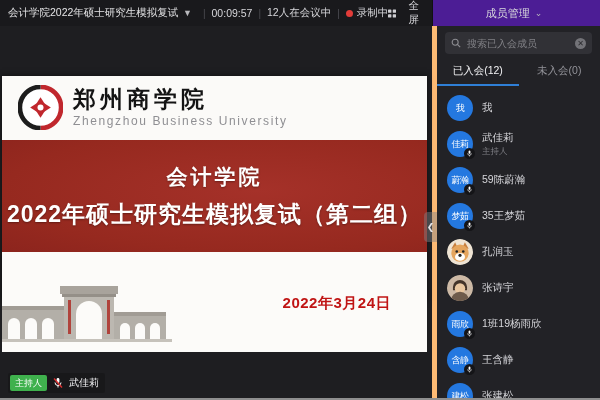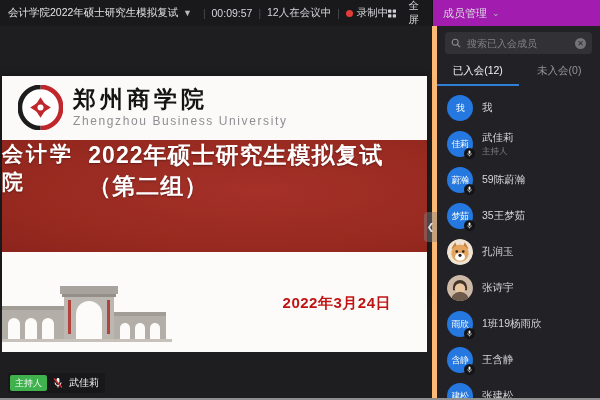--- a/index.html
+++ b/index.html
@@ -9,35 +9,35 @@
   
   .topbar{display:flex;height:26px;width:100%;}
   .topbar-main{flex:0 0 432px;background:#19191c;display:flex;align-items:center;padding:0 8px;color:#e4e4e6;}
   .meeting-title{font-size:10.5px;white-space:nowrap;overflow:hidden;max-width:170px;}
   .chev{font-size:9px;color:#b9b9bd;margin:0 5px;}
   .sep{color:#4c4c52;font-size:10px;margin:0 6px;}
   .timer,.participants{font-size:10.5px;color:#d6d6da;white-space:nowrap;text-align:right;}
   .rec{display:flex;align-items:center;font-size:10.5px;color:#d6d6da;white-space:nowrap;}
   .rec-dot{width:7px;height:7px;border-radius:50%;background:#e23c39;margin-right:4px;}
   .fullscreen{margin-left:auto;display:flex;align-items:center;gap:12px;font-size:10.5px;color:#d6d6da;cursor:pointer;}
-  .topbar-panel{flex:1;background:#a21caf;display:flex;align-items:center;justify-content:flex-start;padding:8px 10px;color:#d9d9dd;font-size:11px;border-left:1px solid #111;}
+  .topbar-panel{flex:1;background:#4c1d95;display:flex;align-items:center;justify-content:center;padding:8px 10px;color:#d9d9dd;font-size:11px;border-left:1px solid #111;}
 
   
   .main{position:relative;display:flex;width:100%;height:374px;}
   .stage{position:relative;flex:0 0 432px;background:#1e1e21;}
 
   
   .slide{position:absolute;left:2px;top:50px;width:425px;height:225px;background:#f7f6f3;box-shadow:0 0 6px rgba(0,0,0,.5);}
   .slide-header{position:relative;height:64px;background:#fbfaf8;}
   .logo-wrap{position:absolute;left:16px;top:9px;display:flex;align-items:center;gap:10px;}
   .emblem{width:45px;height:45px;}
   .uni-names{display:flex;flex-direction:column;}
   .uni-cn{font-family:"DejaVu Serif","Liberation Serif",serif;font-size:23px;font-weight:700;color:#141414;letter-spacing:4px;line-height:1.05;}
   .uni-en{font-size:12px;color:#8f8f93;letter-spacing:1.6px;margin-top:2px;}
-  .banner{height:112px;background:radial-gradient(ellipse at 60% 45%, #a53129 0%, #96291f 70%, #8c241d 100%);display:flex;flex-direction:row;justify-content:center;gap:8px;}
+  .banner{height:112px;background:radial-gradient(ellipse at 60% 45%, #a53129 0%, #96291f 70%, #8c241d 100%);display:flex;flex-direction:column;align-items:center;justify-content:center;gap:8px;}
   .banner-l1{color:#fff;font-size:21px;font-weight:700;letter-spacing:3px;text-shadow:0 1px 2px rgba(0,0,0,.35);}
   .banner-l2{color:#fff;font-size:23px;font-weight:700;letter-spacing:1px;text-shadow:0 1px 2px rgba(0,0,0,.35);}
   .slide-footer{position:relative;height:100px;background:#fcfbf9;}
   .gate{position:absolute;left:0;bottom:8px;}
   .slide-date{position:absolute;right:36px;top:42px;color:#c01414;font-size:15px;font-weight:700;letter-spacing:.5px;}
 
   
   .speaker-overlay{position:absolute;left:8px;top:347px;display:flex;align-items:center;gap:5px;background:rgba(20,20,22,.55);padding:2px 6px 2px 2px;border-radius:2px;}
   .host-badge{background:#3fb14d;color:#fff;font-size:9px;padding:1.5px 5px;border-radius:2px;white-space:nowrap;}
   .muted-mic{width:12px;height:12px;}

